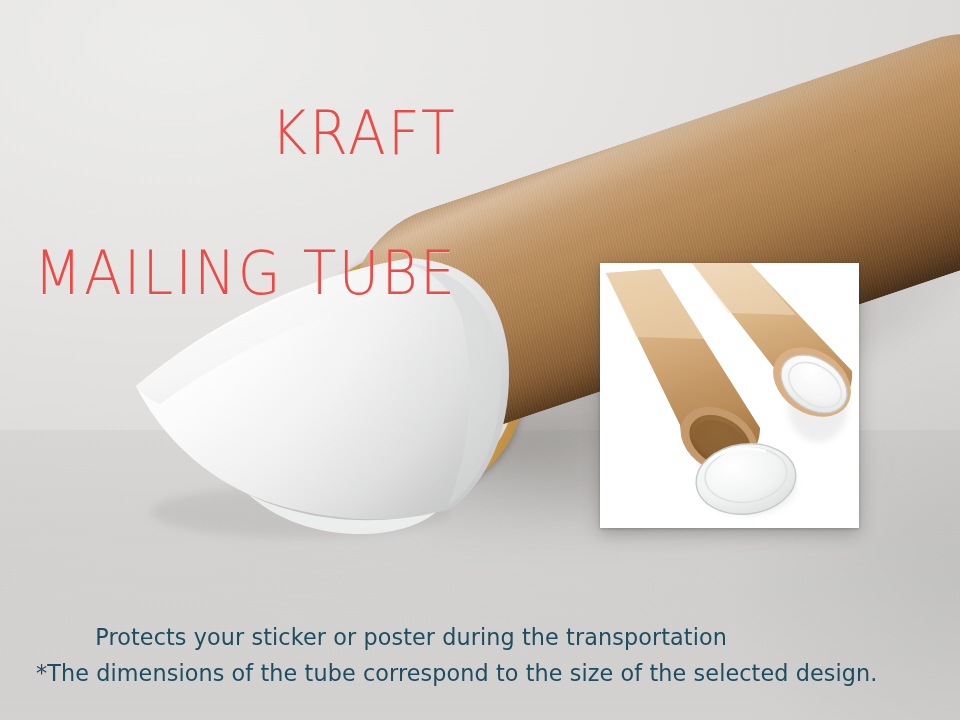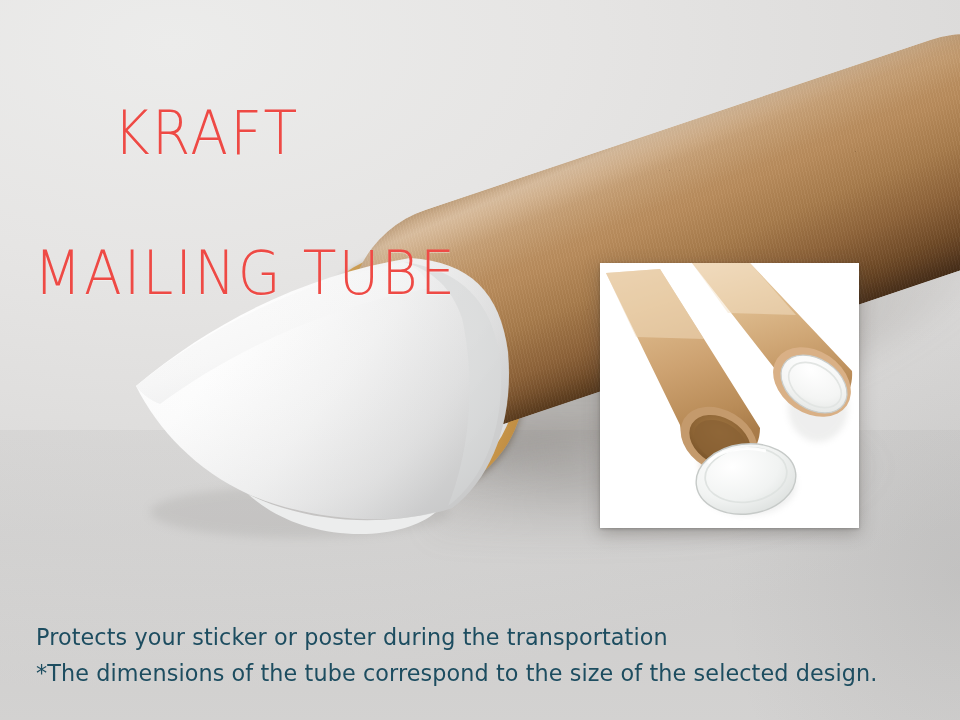--- a/index.html
+++ b/index.html
@@ -6,20 +6,21 @@
   html,body{margin:0;padding:0;}
   body{
     width:960px;height:720px;overflow:hidden;
     font-family:"DejaVu Sans","Liberation Sans",sans-serif;
     background:#e3e2e1;
   }
   #poster{
     position:relative;width:960px;height:720px;overflow:hidden;
     background:
       radial-gradient(120% 90% at 18% 6%, #ececeb 0%, #e6e5e4 34%, #dedddc 62%, #d4d3d2 100%);
+    text-align: right;
   }
   
   .floor-shade{
     position:absolute;left:0;top:430px;width:960px;height:290px;
     background:linear-gradient(180deg, rgba(150,150,150,.10) 0%, rgba(170,170,170,.16) 35%, rgba(190,190,190,.05) 100%);
     pointer-events:none;
   }
   .corner-dark{
     position:absolute;right:0;top:0;width:420px;height:720px;
     background:radial-gradient(80% 60% at 100% 80%, rgba(120,120,120,.14) 0%, rgba(120,120,120,0) 70%);

